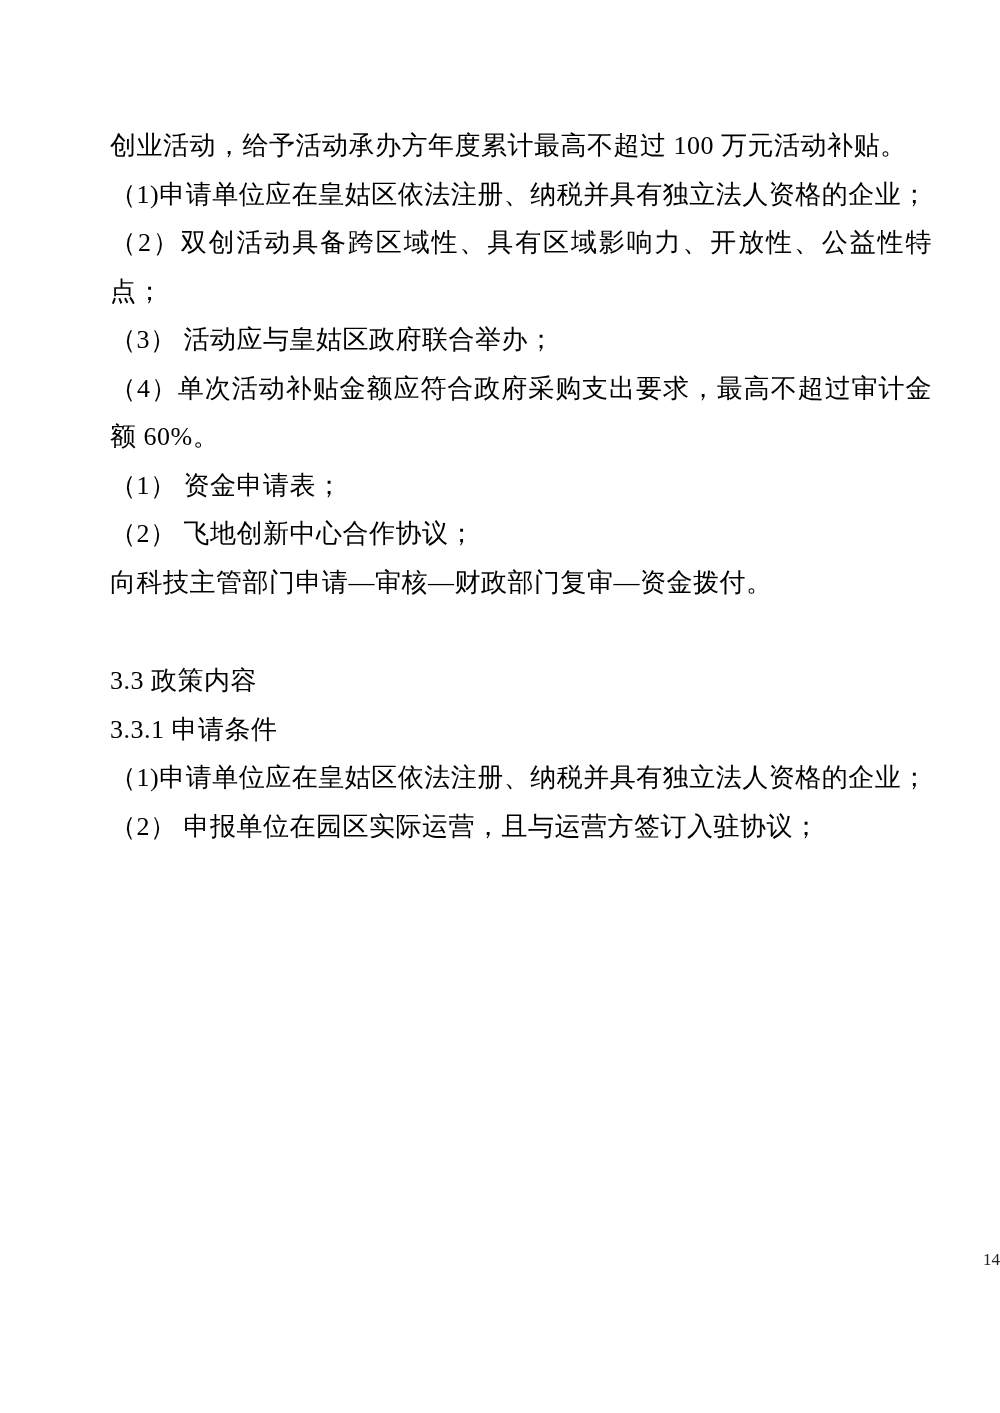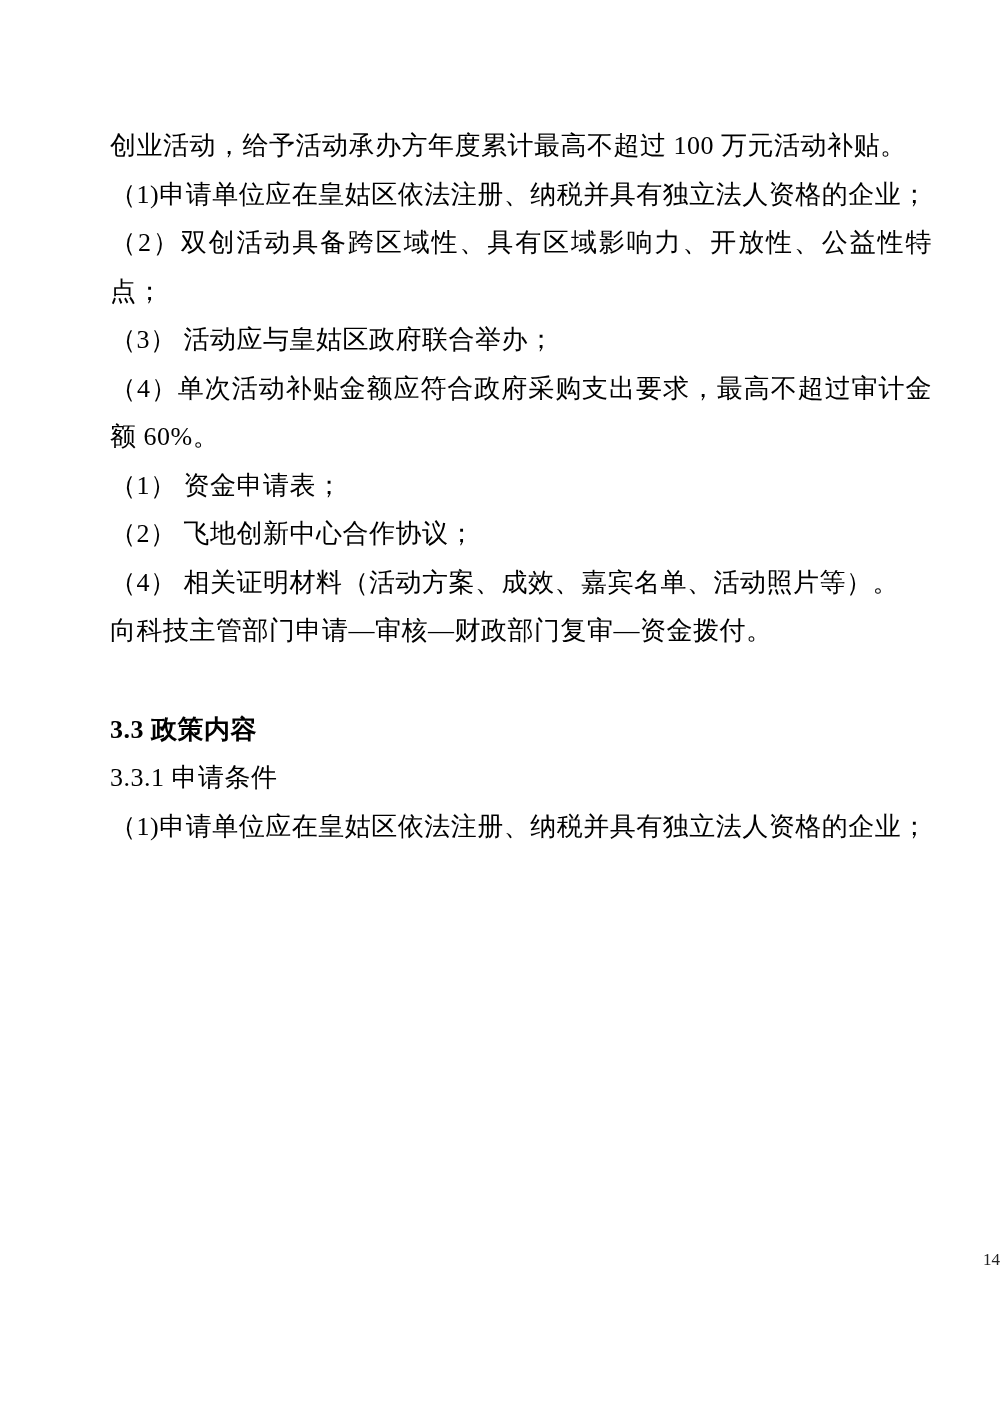--- a/index.html
+++ b/index.html
@@ -19,21 +19,21 @@
     width: 822px;
     margin-left: 20px;
   }
   .para {
     font-size: 26px;
     line-height: 48.5px;
     text-align: justify;
     letter-spacing: 0.5px;
   }
   .para.bold-heading {
-    font-weight: bold;
+    font-weight: normal;
     margin-top: 50px;
   }
   .page-number {
     position: absolute;
     top: 1250px;
     left: 0;
     width: 100%;
     text-align: right;
     font-size: 17px;
     color: #222222;
@@ -43,20 +43,20 @@
 <body>
 
 <main class="page-body">
   <p class="para">创业活动，给予活动承办方年度累计最高不超过 100 万元活动补贴。</p>
   <p class="para">（1)申请单位应在皇姑区依法注册、纳税并具有独立法人资格的企业；</p>
   <p class="para">（2）双创活动具备跨区域性、具有区域影响力、开放性、公益性特点；</p>
   <p class="para">（3） 活动应与皇姑区政府联合举办；</p>
   <p class="para">（4）单次活动补贴金额应符合政府采购支出要求，最高不超过审计金额 60%。</p>
   <p class="para">（1） 资金申请表；</p>
   <p class="para">（2） 飞地创新中心合作协议；</p>
-  <p class="para">（4） 相关证明材料（活动方案、成效、嘉宾名单、活动照片等）。</p>
   <p class="para">向科技主管部门申请—审核—财政部门复审—资金拨付。</p>
   <p class="para bold-heading">3.3 政策内容</p>
   <p class="para">3.3.1 申请条件</p>
   <p class="para">（1)申请单位应在皇姑区依法注册、纳税并具有独立法人资格的企业；</p>
+  <p class="para">（2） 申报单位在园区实际运营，且与运营方签订入驻协议；</p>
 </main>
 
 <div class="page-number">14</div>
 
 </body></html>

